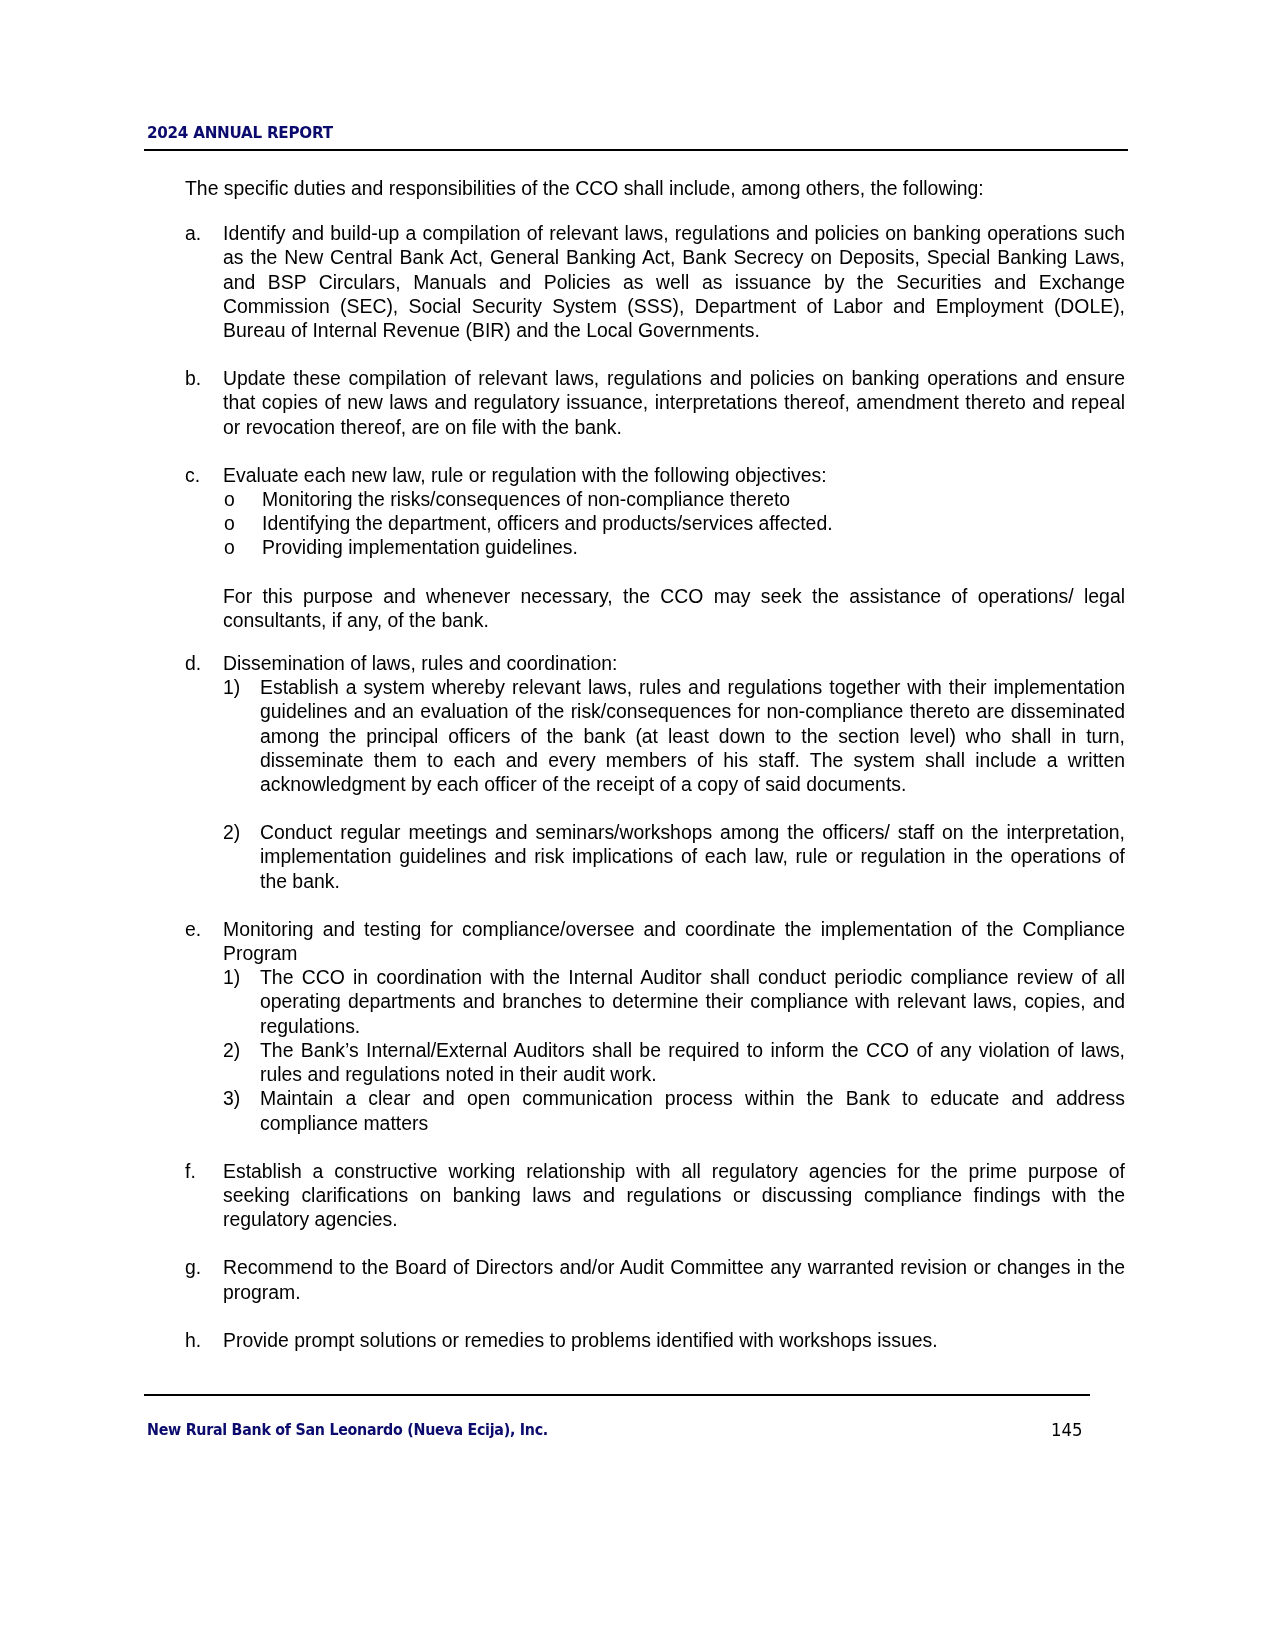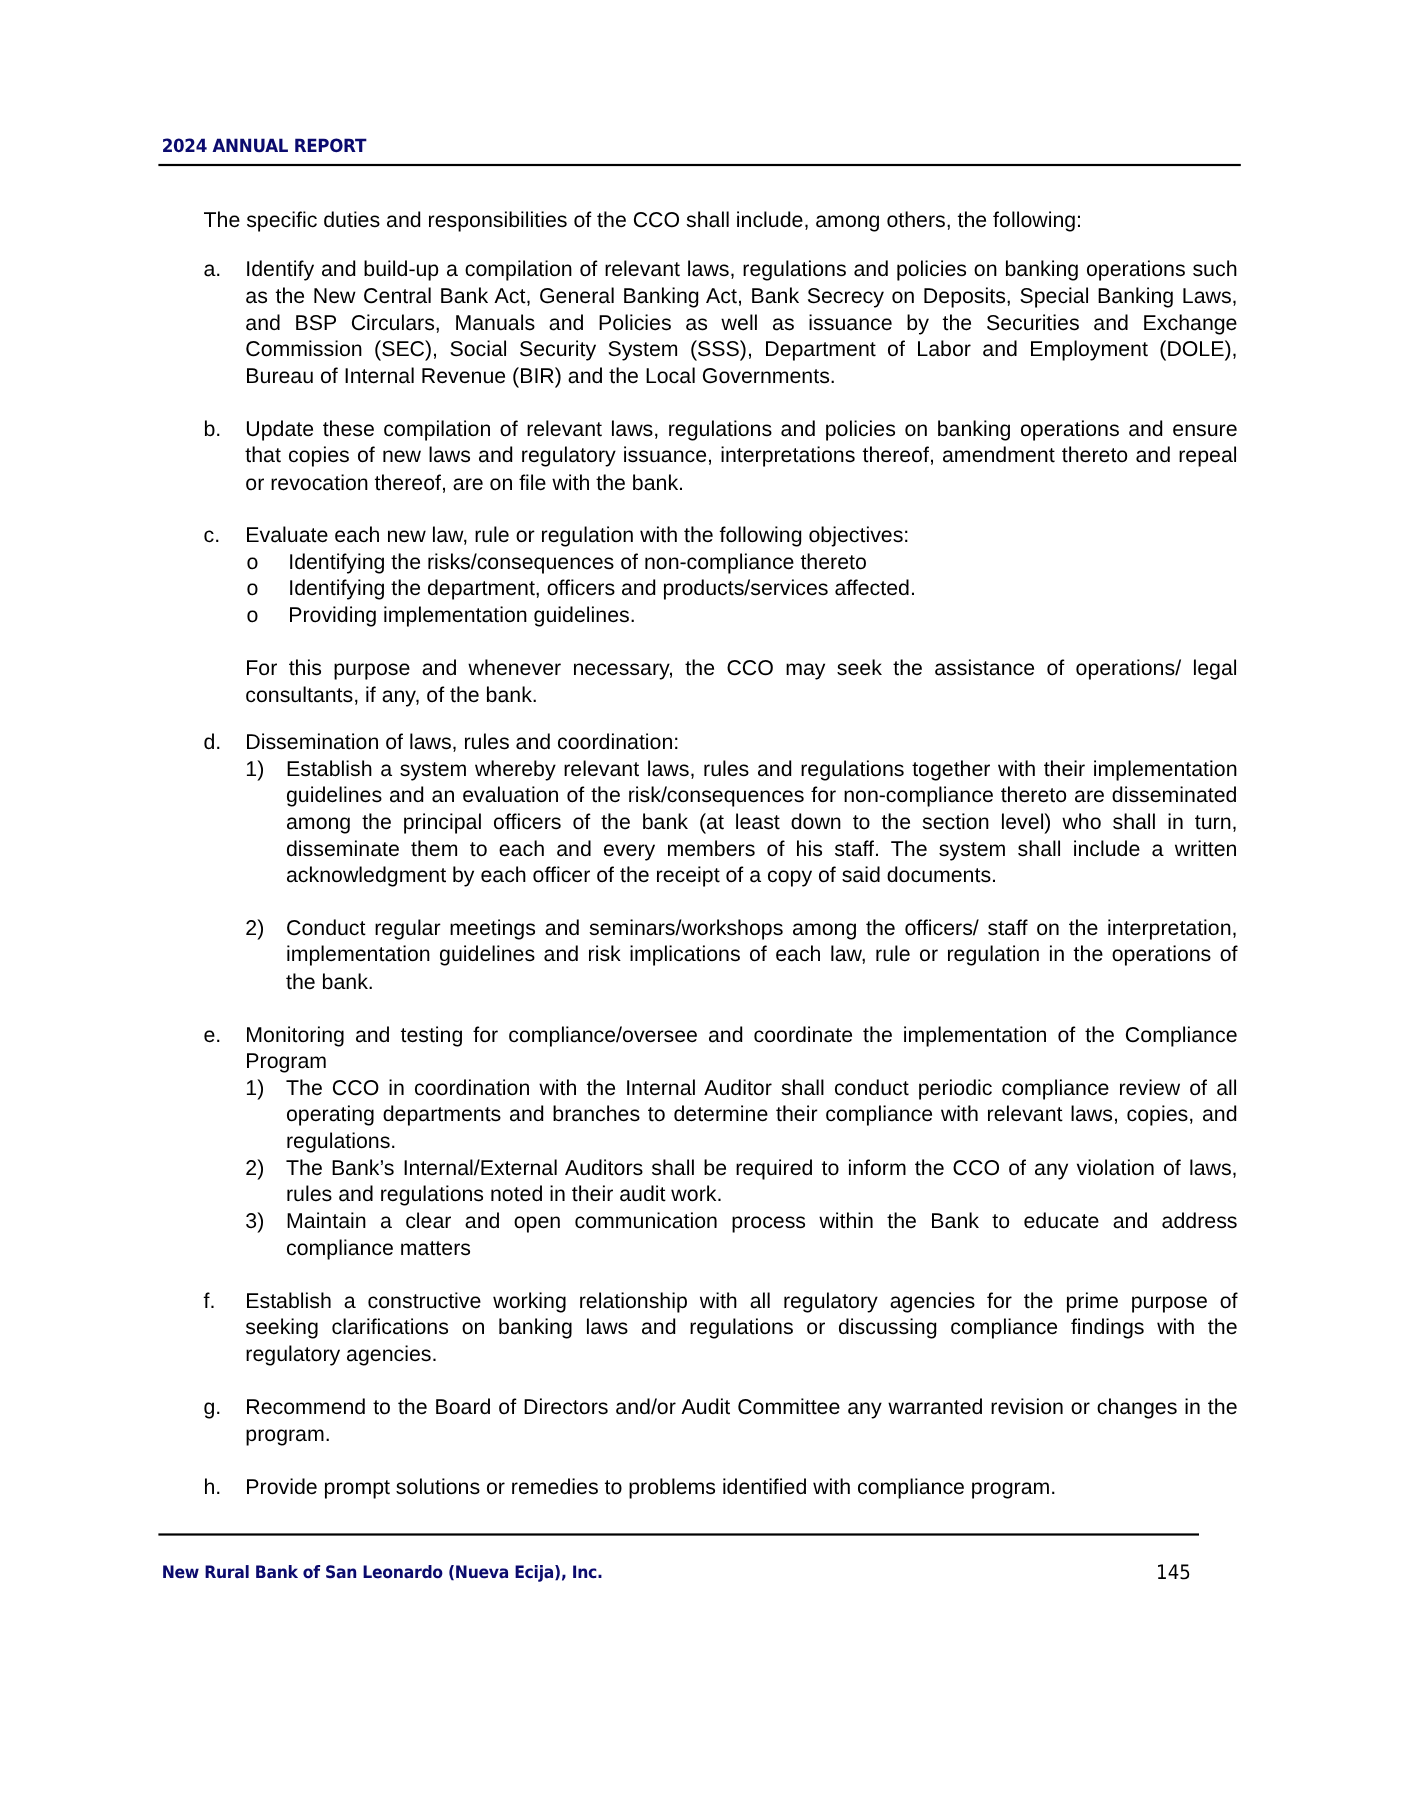--- a/index.html
+++ b/index.html
@@ -1,19 +1,19 @@
 <!DOCTYPE html>
 <html><head>
 <meta charset="utf-8">
 <style>
   html, body { margin:0; padding:0; background:#ffffff; }
   body { width:1275px; height:1650px; position:relative; overflow:hidden; color:#000; }
   .hdr-title { position:absolute; left:147px; top:123px; font-family:"DejaVu Sans", sans-serif; font-weight:bold; font-size:16.5px; color:#0b0b6e; letter-spacing:-0.3px; transform:scaleX(0.92); transform-origin:left top; }
   .hdr-rule { position:absolute; left:144px; top:149px; width:984px; height:2px; background:#000; }
-  .content { position:absolute; left:185px; top:188px; width:940px; font-family:"Liberation Sans", sans-serif; font-size:19.4px; line-height:24.2px; }
+  .content { position:absolute; left:185px; top:176px; width:940px; font-family:"Liberation Sans", sans-serif; font-size:19.4px; line-height:24.2px; }
   .intro { margin:0 0 21px 0; }
   .item { position:relative; padding-left:38px; margin:0 0 24px 0; }
   .item .mark { position:absolute; left:0; top:0; }
   .item .txt { text-align:justify; }
   .item.tight { margin-bottom:0; }
   .bullets { margin:0; padding:0; list-style:none; }
   .bullets li { position:relative; padding-left:77px; }
   .bullets li .b { position:absolute; left:39px; top:0; }
   .note { padding-left:38px; text-align:justify; margin:24px 0 19px 0; }
   .sub { position:relative; padding-left:75px; }
@@ -41,21 +41,21 @@
   <div class="item">
     <span class="mark">b.</span>
     <div class="txt">Update these compilation of relevant laws, regulations and policies on banking operations and ensure that copies of new laws and regulatory issuance, interpretations thereof, amendment thereto and repeal or revocation thereof, are on file with the bank.</div>
   </div>
 
   <div class="item tight">
     <span class="mark">c.</span>
     <div class="txt">Evaluate each new law, rule or regulation with the following objectives:</div>
   </div>
   <ul class="bullets">
-    <li><span class="b">o</span><span>Identifying the risks/consequences of non-compliance thereto</span></li>
+    <li><span class="b">o</span><span>Monitoring the risks/consequences of non-compliance thereto</span></li>
     <li><span class="b">o</span><span>Identifying the department, officers and products/services affected.</span></li>
     <li><span class="b">o</span><span>Providing implementation guidelines.</span></li>
   </ul>
   <div class="note">For this purpose and whenever necessary, the CCO may seek the assistance of operations/ legal consultants, if any, of the bank.</div>
 
   <div class="item tight">
     <span class="mark">d.</span>
     <div class="txt">Dissemination of laws, rules and coordination:</div>
   </div>
   <div class="sub">
@@ -92,19 +92,19 @@
     <div class="txt">Establish a constructive working relationship with all regulatory agencies for the prime purpose of seeking clarifications on banking laws and regulations or discussing compliance findings with the regulatory agencies.</div>
   </div>
 
   <div class="item">
     <span class="mark">g.</span>
     <div class="txt">Recommend to the Board of Directors and/or Audit Committee any warranted revision or changes in the program.</div>
   </div>
 
   <div class="item">
     <span class="mark">h.</span>
-    <div class="txt">Provide prompt solutions or remedies to problems identified with compliance program.</div>
+    <div class="txt">Provide prompt solutions or remedies to problems identified with workshops issues.</div>
   </div>
 </div>
 
 <div class="ftr-rule"></div>
 <div class="ftr-text">New Rural Bank of San Leonardo (Nueva Ecija), Inc.</div>
 <div class="ftr-page">145</div>
 
 </body></html>

